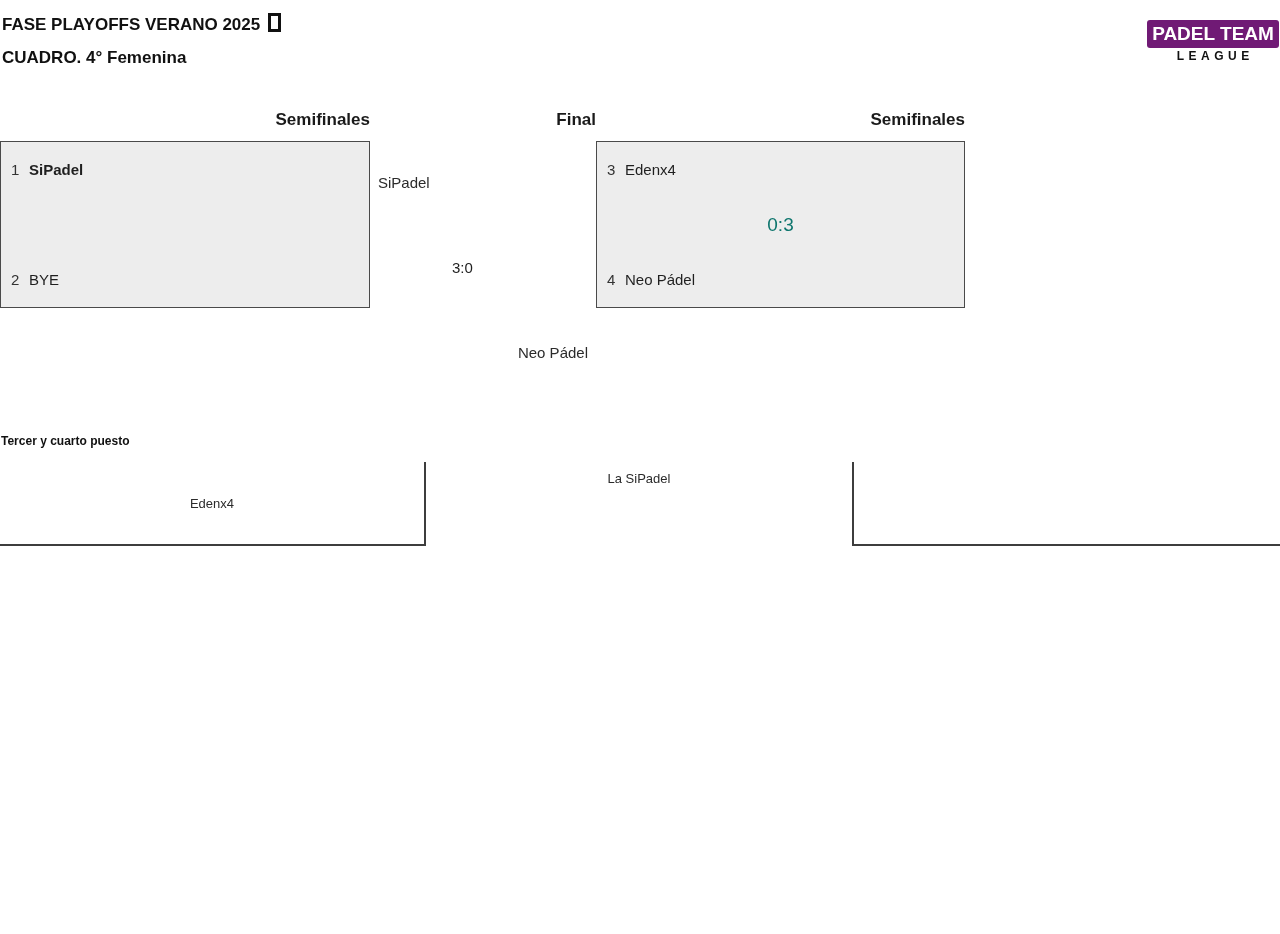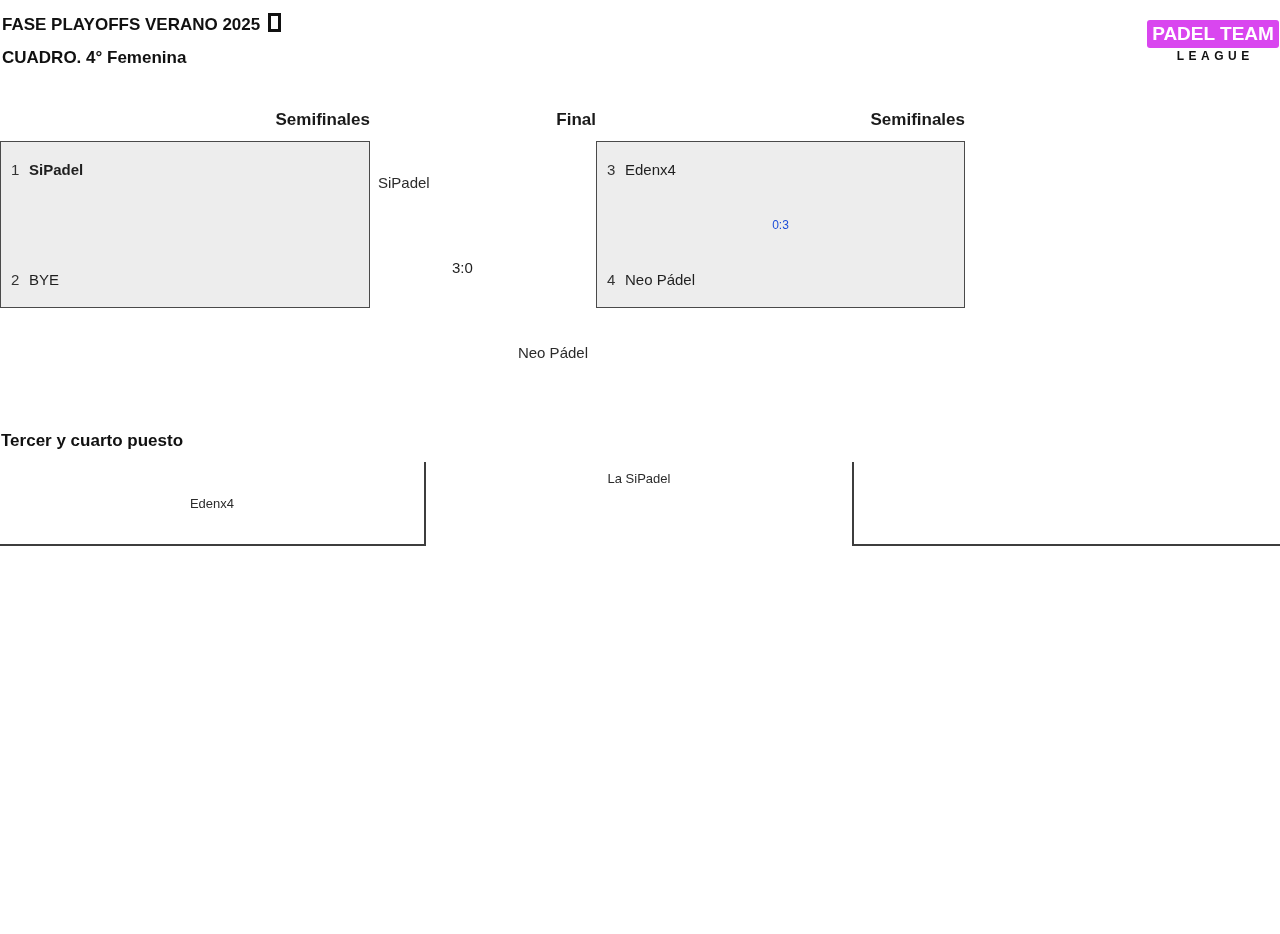--- a/index.html
+++ b/index.html
@@ -6,21 +6,21 @@
   html, body { width: 1280px; height: 934px; background: #ffffff; overflow: hidden; }
   body { font-family: "Liberation Sans", sans-serif; color: #111111; position: relative; }
 
   
   .page-title { position: absolute; left: 2px; top: 8px; font-size: 17px; font-weight: 700;
                 line-height: 33px; color: #111111; letter-spacing: 0; }
   .tofu { display: inline-block; width: 13px; height: 19px; border: 3px solid #111111;
           margin-left: 8px; vertical-align: -2px; }
 
   .logo { position: absolute; right: 1px; top: 20px; width: 132px; }
-  .logo-top { width: 132px; height: 28px; background: #d946ef; border-radius: 3px;
+  .logo-top { width: 132px; height: 28px; background: #701a75; border-radius: 3px;
               color: #ffffff; font-weight: 700; font-size: 19px; letter-spacing: 0px;
               display: flex; align-items: center; justify-content: center; }
   .logo-bottom { width: 132px; margin-top: 1px; color: #111111; font-weight: 700;
                  font-size: 12px; letter-spacing: 4.5px; text-align: center;
                  text-indent: 4.5px; transform: scaleY(1.05); }
 
   
   .round-title { position: absolute; top: 108px; font-size: 17px; font-weight: 700;
                  color: #1a1a1a; text-align: right; line-height: 24px; }
   .round-title.left  { left: 0;     width: 370px; }
@@ -31,32 +31,32 @@
   .match-box { position: absolute; top: 141px; height: 167px; background: #ededed;
                border: 1px solid #4a4a4a; display: grid; grid-template-rows: 1fr 1fr 1fr; }
   .match-box.left  { left: 0;     width: 370px; }
   .match-box.right { left: 596px; width: 369px; }
 
   .team-row { display: flex; align-items: center; padding-left: 10px; font-size: 15px; color: #1f1f1f; }
   .team-row .seed { width: 14px; margin-right: 4px; color: #333333; font-size: 15px; }
   .team-name { color: #1f1f1f; }
   .team-name.winner { font-weight: 700; }
   .score-row { display: flex; align-items: center; justify-content: center;
-               font-size: 12px; color: #1d4ed8; }
+               font-size: 19px; color: #0f766e; }
 
   
   .final-side1 { position: absolute; left: 378px; top: 172px; font-size: 15px;
                  color: #2b2b2b; line-height: 22px; }
   .final-score { position: absolute; left: 452px; top: 257px; width: 60px; text-align: left;
                  font-size: 15px; color: #1f1f1f; line-height: 22px; }
   .final-side2 { position: absolute; left: 488px; top: 342px; width: 100px; text-align: right;
                  font-size: 15px; color: #2b2b2b; line-height: 22px; }
 
   
-  .third-heading { position: absolute; left: 1px; top: 430px; font-size: 17px;
+  .third-heading { position: absolute; left: 1px; top: 430px; font-size: 12px;
                    font-weight: 700; color: #111111; line-height: 22px; }
   .third-bracket { position: absolute; top: 462px; height: 84px; }
   .third-bracket.left  { left: 0;     width: 426px; border-right: 2px solid #3d3d3d;
                          border-bottom: 2px solid #3d3d3d;
                          display: flex; align-items: center; justify-content: center; }
   .third-bracket.right { left: 852px; width: 428px; border-left: 2px solid #3d3d3d;
                          border-bottom: 2px solid #3d3d3d; }
   .third-slot-label { font-size: 13px; color: #2b2b2b; }
   .third-center-label { position: absolute; left: 559px; top: 470px; width: 160px;
                         text-align: center; font-size: 13px; color: #2b2b2b; line-height: 17px; }

